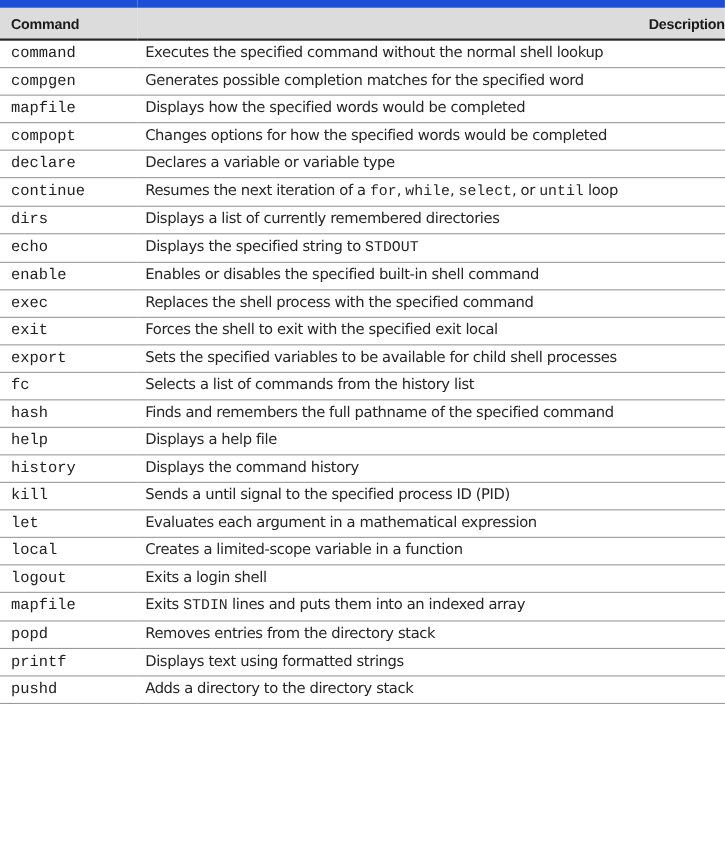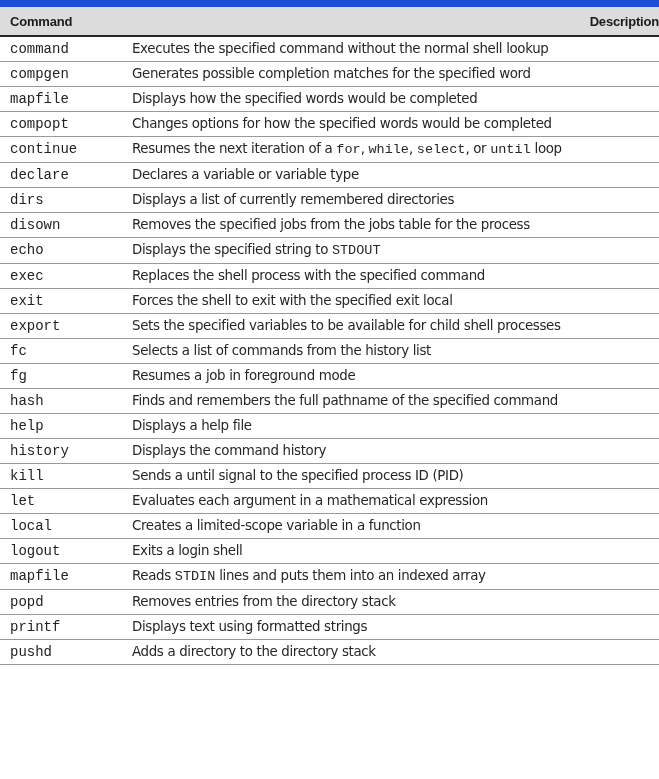--- a/index.html
+++ b/index.html
@@ -78,58 +78,54 @@
       </tr>
       <tr>
         <td class="cmd">mapfile</td>
         <td class="desc"><span>Displays how the specified words would be completed</span></td>
       </tr>
       <tr>
         <td class="cmd">compopt</td>
         <td class="desc"><span>Changes options for how the specified words would be completed</span></td>
       </tr>
       <tr>
+        <td class="cmd">declare</td>
+        <td class="desc"><span>Declares a variable or variable type</span></td>
+      </tr>
+      <tr>
         <td class="cmd">continue</td>
         <td class="desc"><span>Resumes the next iteration of a </span><span class="mono">for</span><span>, </span><span class="mono">while</span><span>, </span><span class="mono">select</span><span>, or </span><span class="mono">until</span><span> loop</span></td>
-      </tr>
-      <tr>
-        <td class="cmd">declare</td>
-        <td class="desc"><span>Declares a variable or variable type</span></td>
       </tr>
       <tr>
         <td class="cmd">dirs</td>
         <td class="desc"><span>Displays a list of currently remembered directories</span></td>
       </tr>
       <tr>
-        <td class="cmd">disown</td>
-        <td class="desc"><span>Removes the specified jobs from the jobs table for the process</span></td>
+        <td class="cmd">echo</td>
+        <td class="desc"><span>Displays the specified string to </span><span class="mono">STDOUT</span></td>
       </tr>
       <tr>
-        <td class="cmd">echo</td>
-        <td class="desc"><span>Displays the specified string to </span><span class="mono">STDOUT</span></td>
+        <td class="cmd">enable</td>
+        <td class="desc"><span>Enables or disables the specified built-in shell command</span></td>
       </tr>
       <tr>
         <td class="cmd">exec</td>
         <td class="desc"><span>Replaces the shell process with the specified command</span></td>
       </tr>
       <tr>
         <td class="cmd">exit</td>
         <td class="desc"><span>Forces the shell to exit with the specified exit local</span></td>
       </tr>
       <tr>
         <td class="cmd">export</td>
         <td class="desc"><span>Sets the specified variables to be available for child shell processes</span></td>
       </tr>
       <tr>
         <td class="cmd">fc</td>
         <td class="desc"><span>Selects a list of commands from the history list</span></td>
-      </tr>
-      <tr>
-        <td class="cmd">fg</td>
-        <td class="desc"><span>Resumes a job in foreground mode</span></td>
       </tr>
       <tr>
         <td class="cmd">hash</td>
         <td class="desc"><span>Finds and remembers the full pathname of the specified command</span></td>
       </tr>
       <tr>
         <td class="cmd">help</td>
         <td class="desc"><span>Displays a help file</span></td>
       </tr>
       <tr>
@@ -147,21 +143,21 @@
       <tr>
         <td class="cmd">local</td>
         <td class="desc"><span>Creates a limited-scope variable in a function</span></td>
       </tr>
       <tr>
         <td class="cmd">logout</td>
         <td class="desc"><span>Exits a login shell</span></td>
       </tr>
       <tr>
         <td class="cmd">mapfile</td>
-        <td class="desc"><span>Reads </span><span class="mono">STDIN</span><span> lines and puts them into an indexed array</span></td>
+        <td class="desc"><span>Exits </span><span class="mono">STDIN</span><span> lines and puts them into an indexed array</span></td>
       </tr>
       <tr>
         <td class="cmd">popd</td>
         <td class="desc"><span>Removes entries from the directory stack</span></td>
       </tr>
       <tr>
         <td class="cmd">printf</td>
         <td class="desc"><span>Displays text using formatted strings</span></td>
       </tr>
       <tr>

